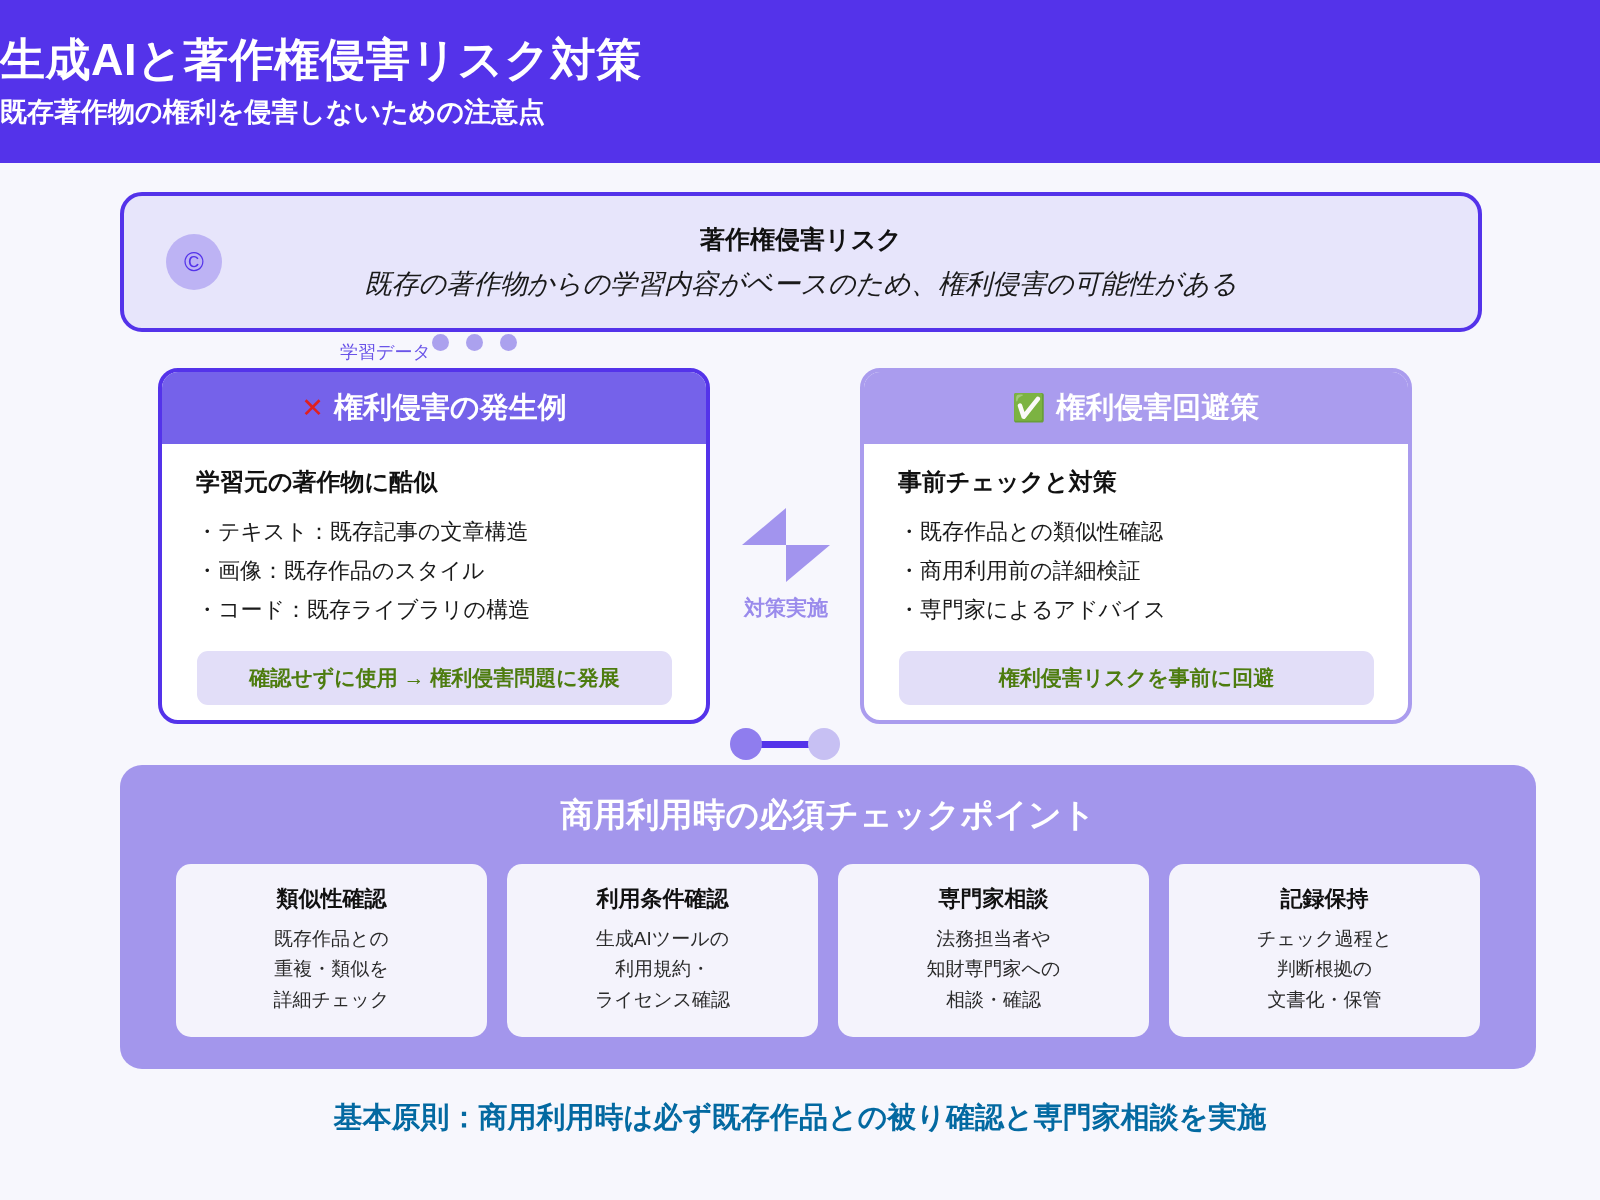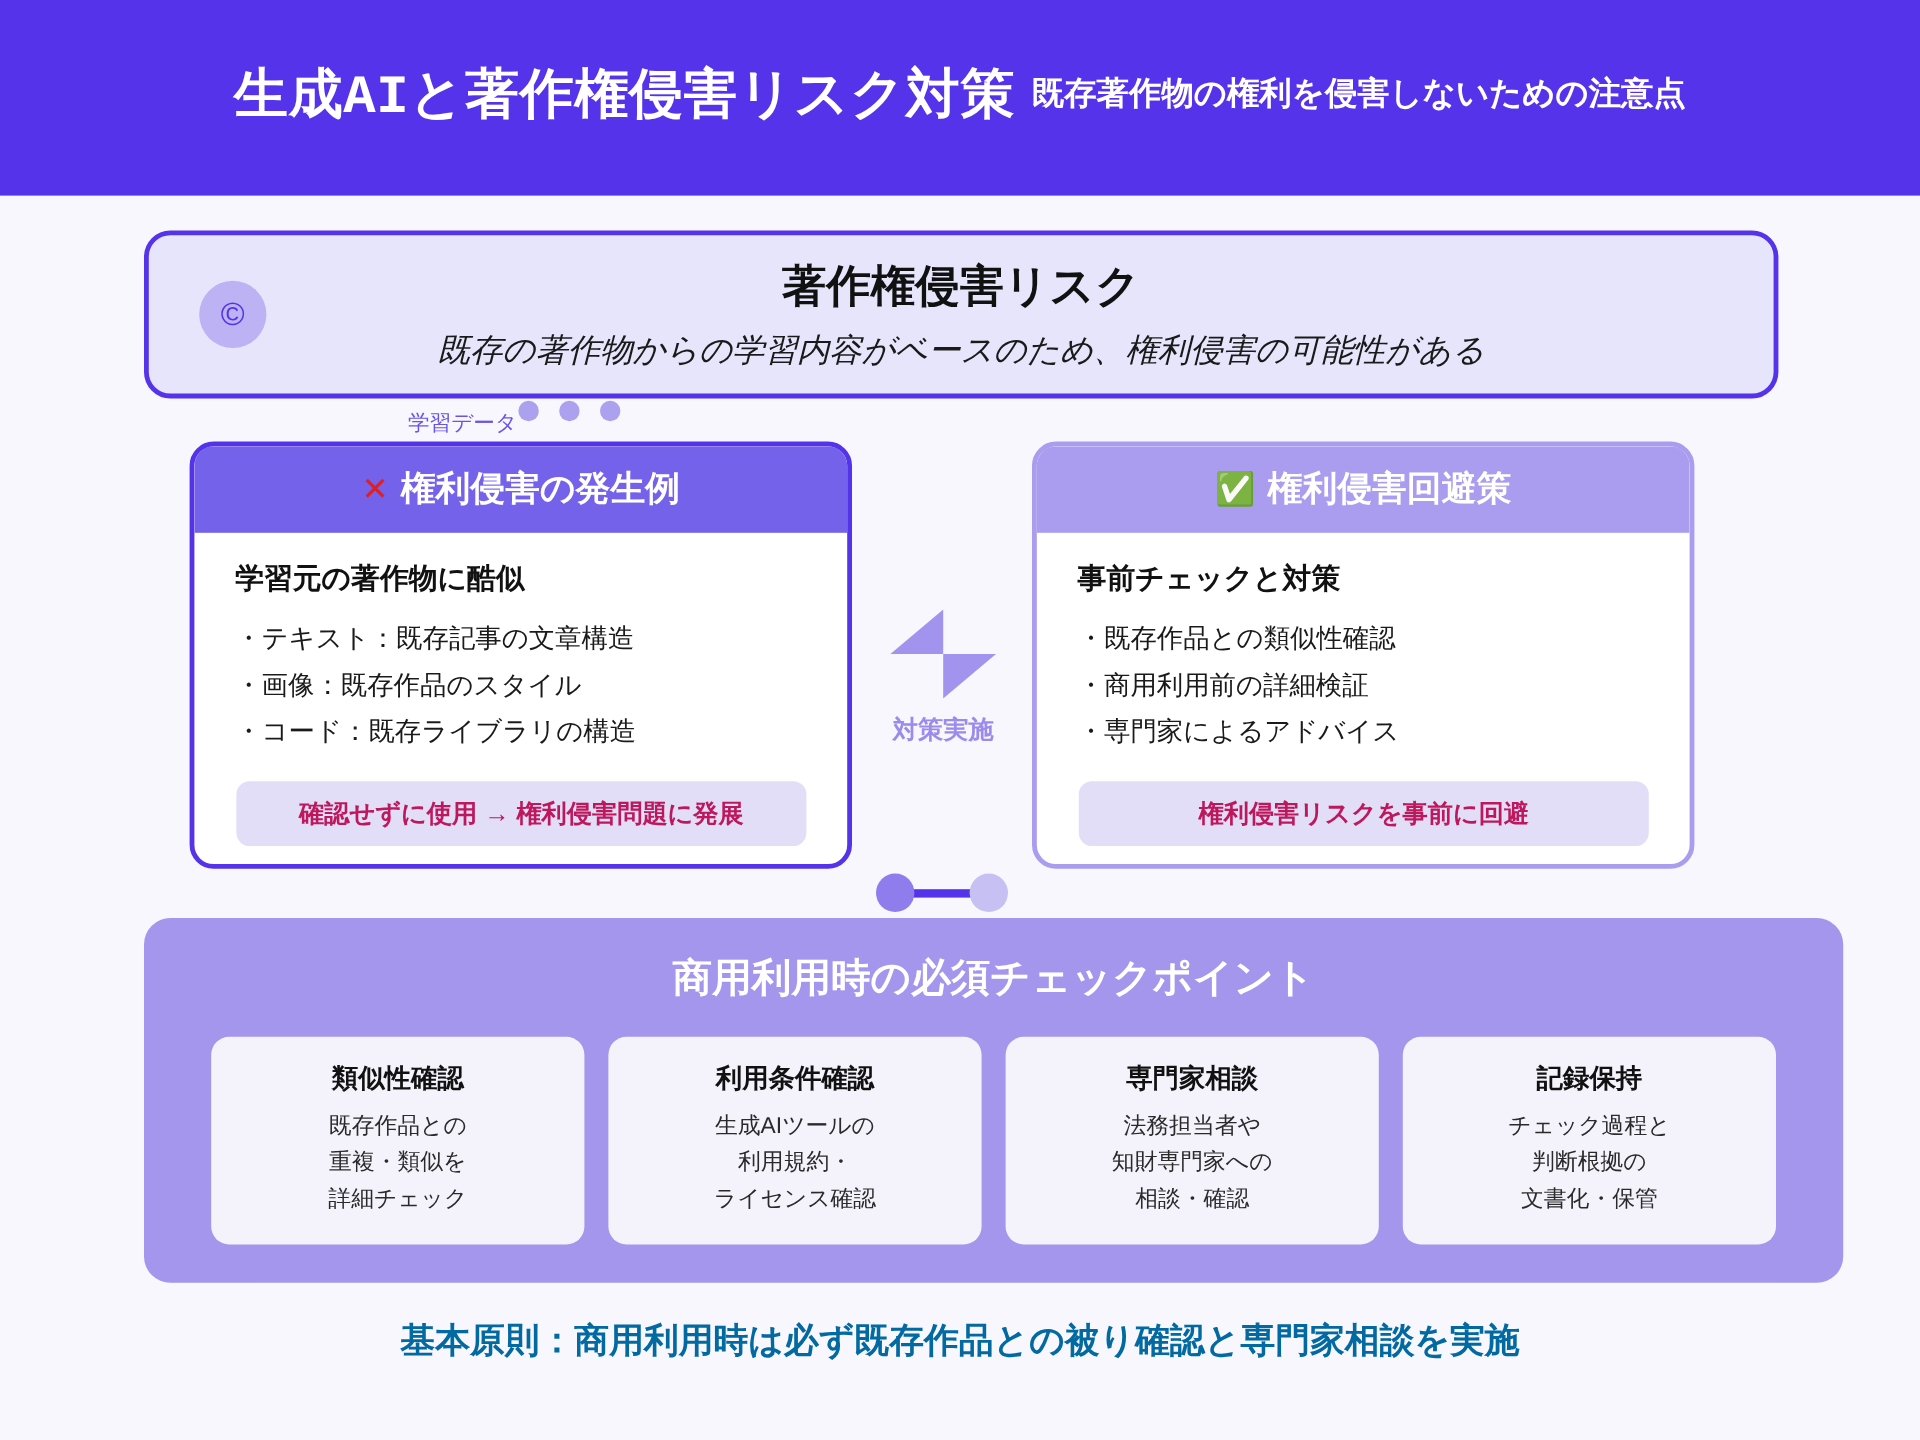--- a/index.html
+++ b/index.html
@@ -21,25 +21,24 @@
     width: 1600px;
     height: 1200px;
   }
 
   
   .header {
     width: 1600px;
     height: 163px;
     background: #5433ea;
     display: flex;
-    flex-direction: row;
-    align-items: center;
+    flex-direction: column;
+    align-items: flex-start;
     justify-content: center;
     gap: 14px;
-    font-family: Liberation Mono, monospace;
   }
   .header-title {
     color: #ffffff;
     font-size: 45px;
     font-weight: bold;
     letter-spacing: 0.5px;
     line-height: 1.1;
   }
   .header-subtitle {
     color: #ffffff;
@@ -76,21 +75,21 @@
     color: #5433ea;
     font-size: 27px;
     line-height: 1;
   }
   .risk-text {
     flex: 1;
     text-align: center;
     padding: 0 90px;
   }
   .risk-title {
-    font-size: 37px;
+    font-size: 25px;
     font-weight: bold;
     color: #111111;
     margin-bottom: 10px;
   }
   .risk-desc {
     font-size: 27px;
     color: #1a1a1a;
     font-style: italic;
   }
 
@@ -171,21 +170,21 @@
   .pill {
     margin: 22px 0 0 1px;
     height: 54px;
     background: #e2def8;
     border-radius: 11px;
     display: flex;
     align-items: center;
     justify-content: center;
     font-size: 21px;
     font-weight: bold;
-    color: #be185d;
+    color: #4d7c0f;
   }
 
   
   .transition {
     position: absolute;
     left: 711px;
     top: 508px;
     width: 150px;
     text-align: center;
   }

